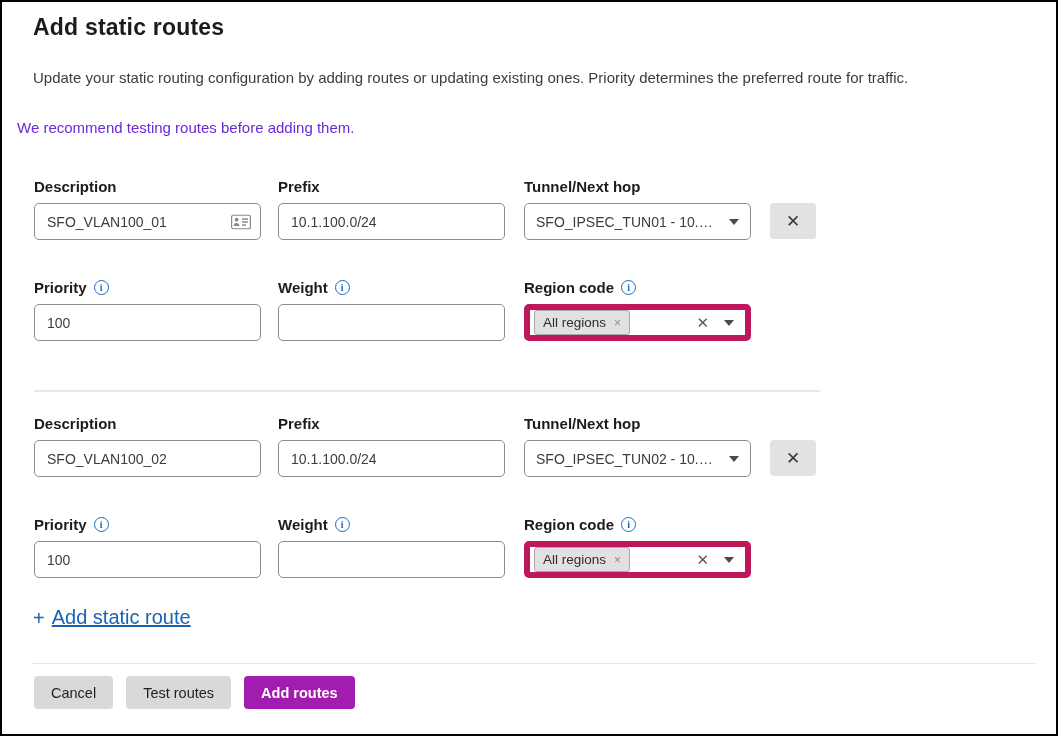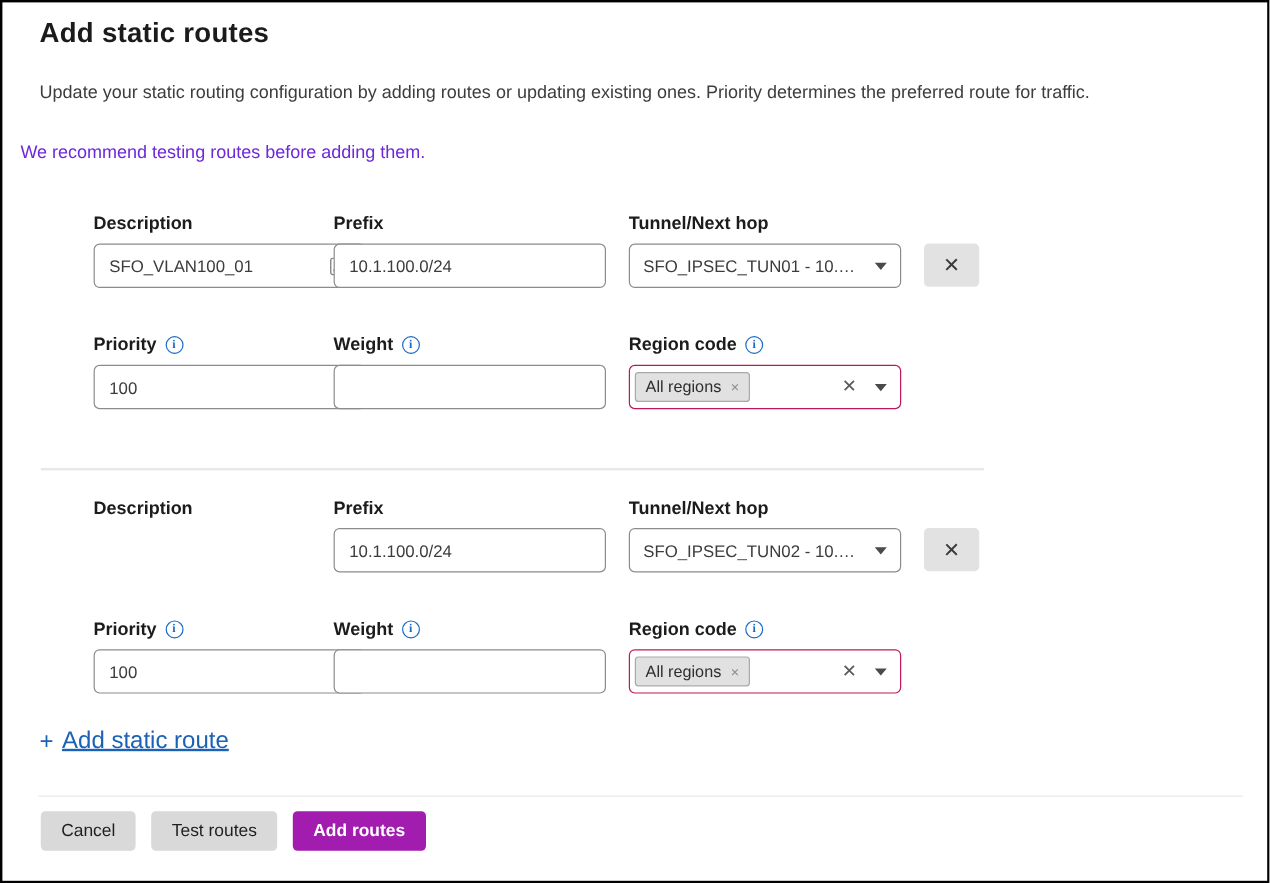--- a/index.html
+++ b/index.html
@@ -35,21 +35,21 @@
   .note-text {
     position: absolute;
     left: 15px; top: 117px;
     width: 1002px;
     font-size: 15px;
     color: #6d28d9;
   }
 
   
   .abs { position: absolute; }
-  .col-a { left: 32px; margin-left: 44px; }
+  .col-a { left: 32px; }
   .col-b { left: 276px; }
   .col-c { left: 522px; }
   .col-d { left: 768px; }
 
   .field-label {
     display: flex;
     align-items: center;
     gap: 7px;
     font-size: 15px;
     font-weight: 700;
@@ -116,21 +116,21 @@
     width: 0; height: 0;
     border-left: 5px solid transparent;
     border-right: 5px solid transparent;
     border-top: 6px solid #4a4a4a;
     flex: 0 0 auto;
   }
 
   .region-control {
     width: 227px;
     height: 37px;
-    border: 1px solid #be185d;
+    border: 6px solid #be185d;
     border-radius: 5px;
     background: #fff;
     display: flex;
     align-items: center;
     padding: 0 11px 0 4px;
     cursor: pointer;
     justify-content: space-between;
   }
   .region-tag {
     display: inline-flex;
@@ -317,20 +317,21 @@
   <div class="abs col-a r-lbl3 field-label">
     <span>Description</span>
   </div>
   <div class="abs col-b r-lbl3 field-label">
     <span>Prefix</span>
   </div>
   <div class="abs col-c r-lbl3 field-label">
     <span>Tunnel/Next hop</span>
   </div>
 
+  <input class="abs col-a r-in3 text-input" type="text" value="SFO_VLAN100_02" style="">
   <input class="abs col-b r-in3 text-input" type="text" value="10.1.100.0/24" style="">
   <div class="abs col-c r-in3 select-control">
     <span class="select-value">SFO_IPSEC_TUN02 - 10.25...</span>
     <span class="caret"></span>
   </div>
   <button class="abs col-d r-in3 remove-route-button">✕</button>
 
   <div class="abs col-a r-lbl4 field-label">
     <span>Priority</span>
     <span class="info-icon">i</span>

